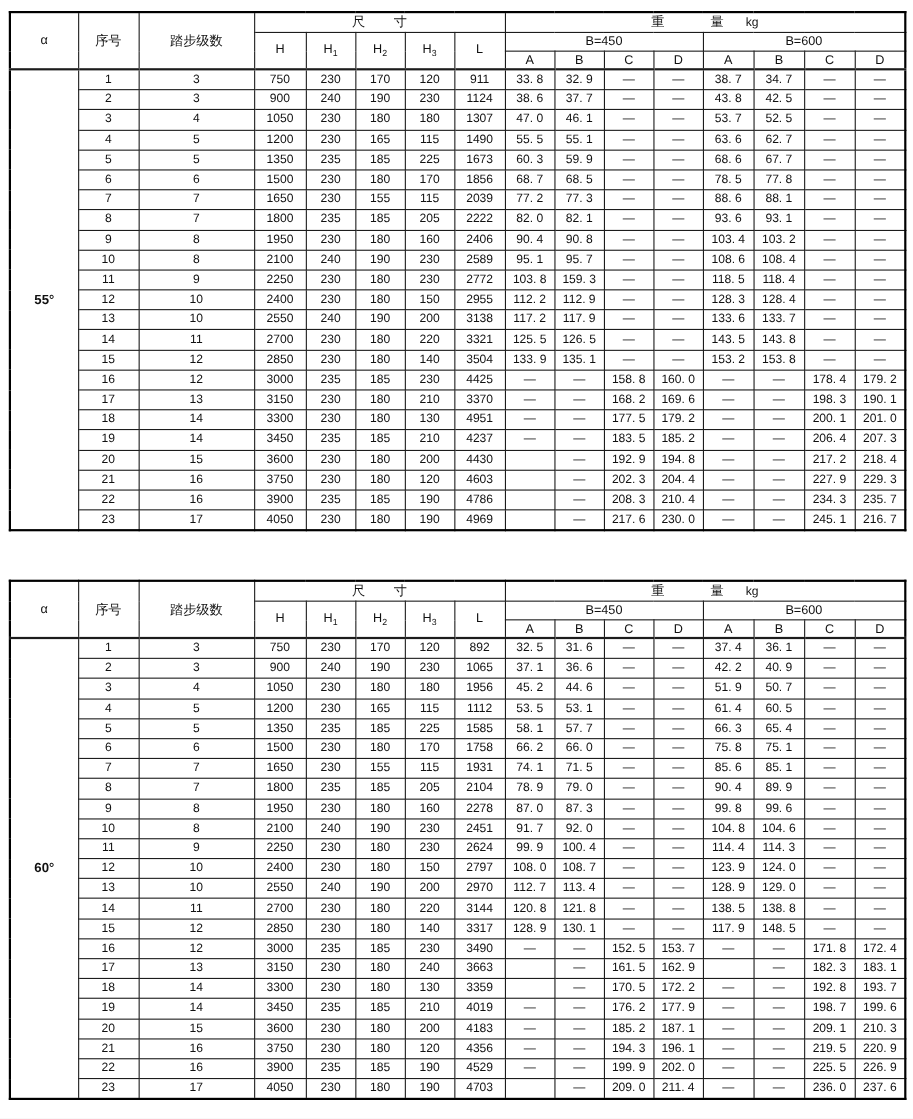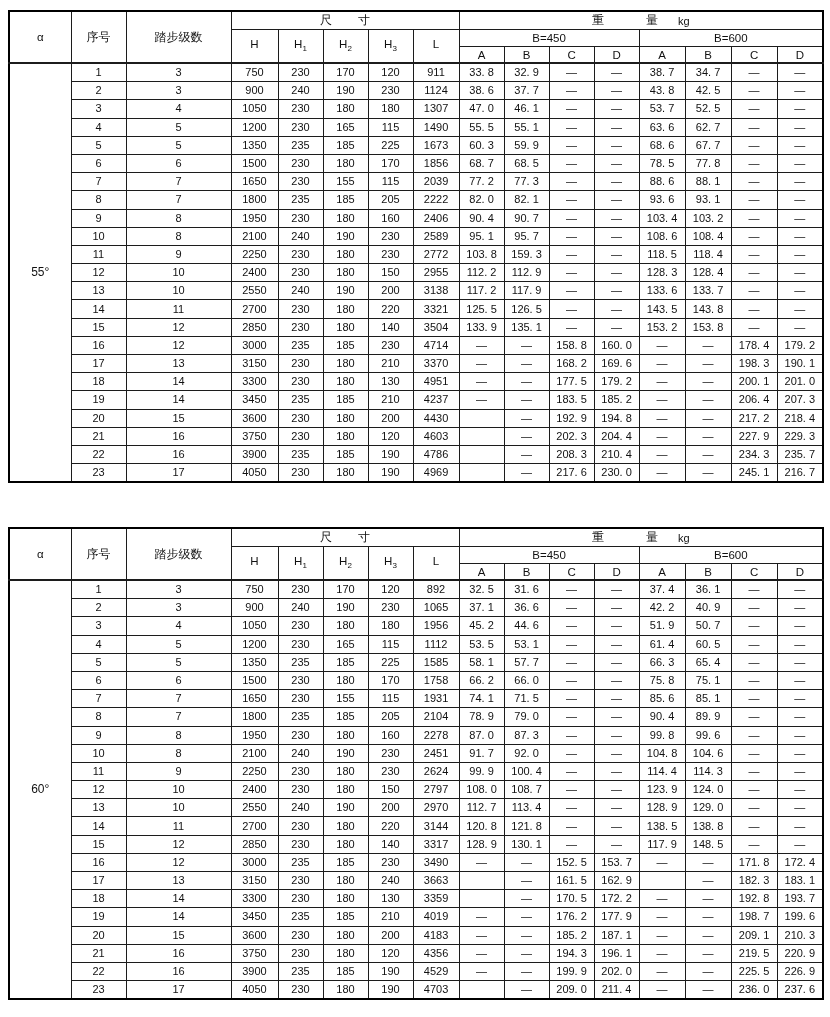--- a/index.html
+++ b/index.html
@@ -40,21 +40,21 @@
   .spec-table thead tr.hr2 th { height: 16px; }
   .spec-table thead tr.hr3 th { height: 15px; font-size: 11.5px; }
   .spec-table thead th.lat { font-size: 11.5px; }
   .spec-table thead th sub { font-size: 8px; }
 
   .spec-table td {
     font-size: 11px;
     height: 17.2px;
     line-height: 17px;
   }
-  .spec-table td.alpha-cell { font-size: 12px; }
+  .spec-table td.alpha-cell { font-size: 12px; font-weight: bold; }
 
   .spread {
     display: inline-flex;
     align-items: center;
     justify-content: center;
   }
   .dim-head .c2 { margin-left: 26px; }
   .wt-head .c2 { margin-left: 42px; }
   .wt-head .unit { margin-left: 20px; font-size: 11px; }
 </style>
@@ -261,21 +261,21 @@
         </tr>
         <tr>
           <td>9</td>
           <td>8</td>
           <td>1950</td>
           <td>230</td>
           <td>180</td>
           <td>160</td>
           <td>2406</td>
           <td>90. 4</td>
-          <td>90. 7</td>
+          <td>90. 8</td>
           <td>—</td>
           <td>—</td>
           <td>103. 4</td>
           <td>103. 2</td>
           <td>—</td>
           <td>—</td>
         </tr>
         <tr>
           <td>10</td>
           <td>8</td>
@@ -378,21 +378,21 @@
           <td>—</td>
           <td>—</td>
         </tr>
         <tr>
           <td>16</td>
           <td>12</td>
           <td>3000</td>
           <td>235</td>
           <td>185</td>
           <td>230</td>
-          <td>4714</td>
+          <td>4425</td>
           <td>—</td>
           <td>—</td>
           <td>158. 8</td>
           <td>160. 0</td>
           <td>—</td>
           <td>—</td>
           <td>178. 4</td>
           <td>179. 2</td>
         </tr>
         <tr>

